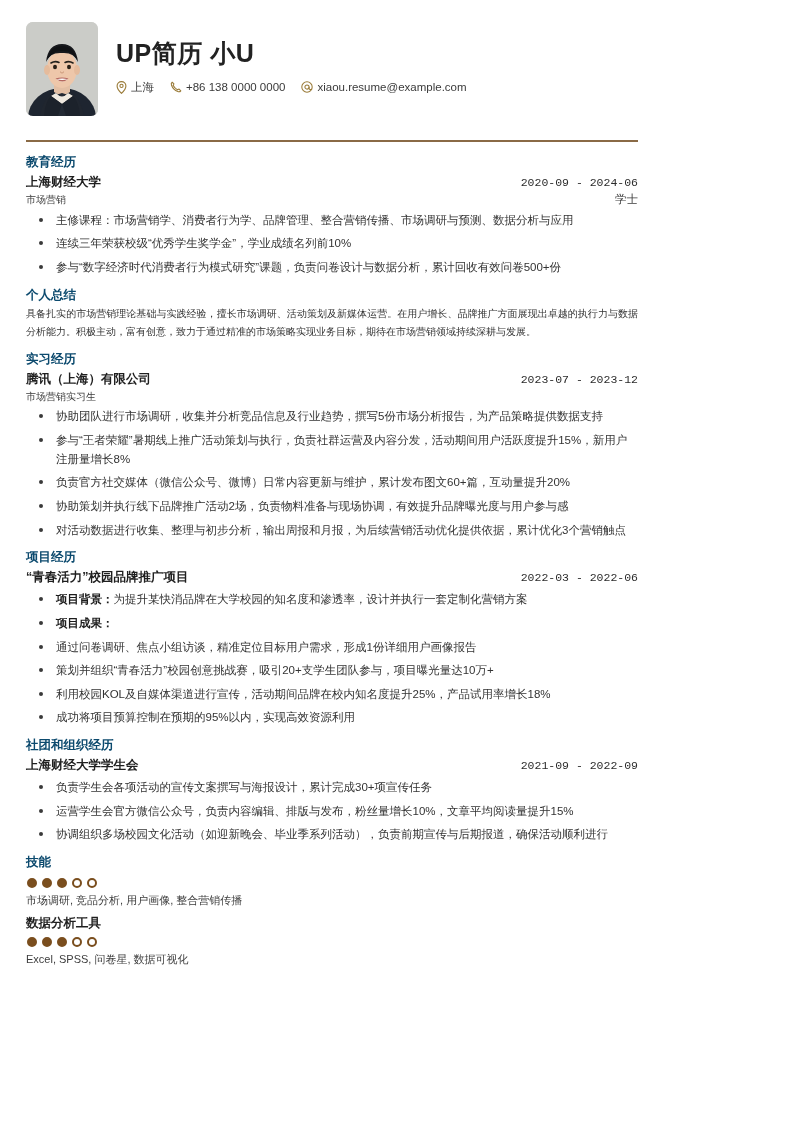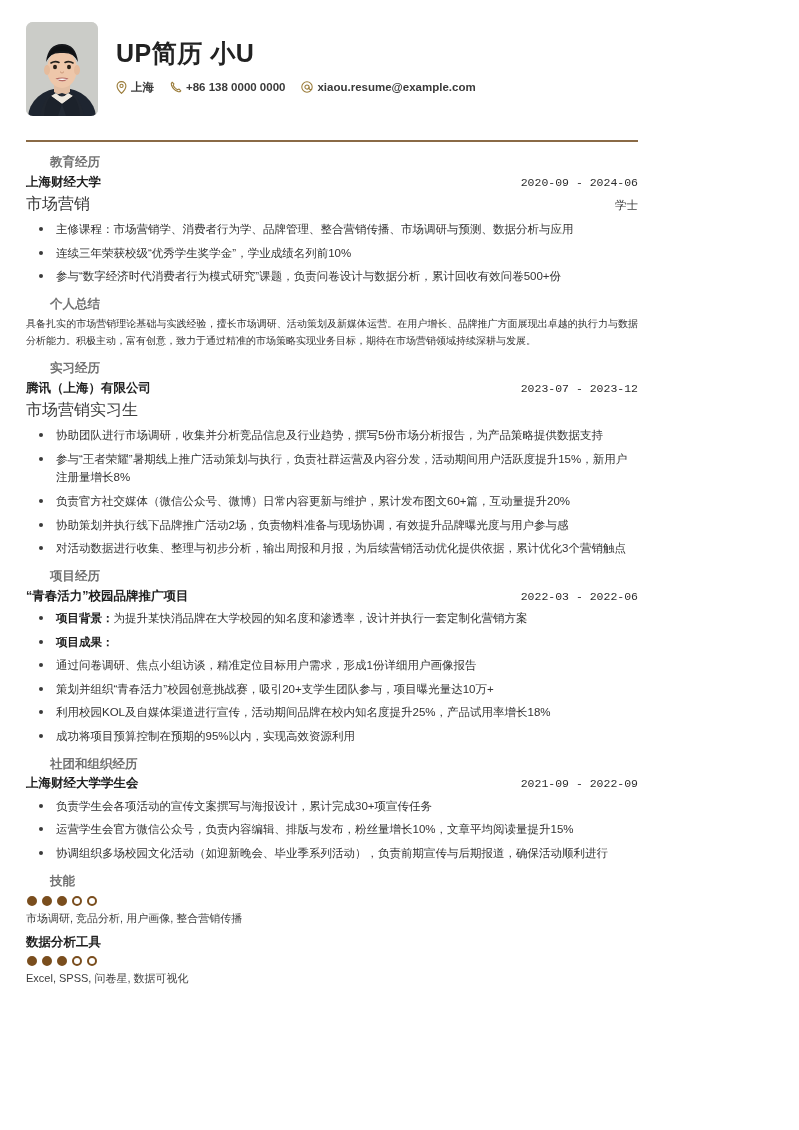--- a/index.html
+++ b/index.html
@@ -54,40 +54,38 @@
     gap: 4px;
     font-size: 11.5px;
     color: #3a3a3a;
   }
   .contact .ci {
     display: inline-flex;
     align-items: center;
     gap: 4px;
     margin-right: 12px;
     white-space: nowrap;
-    font-weight: bold;
   }
   .contact svg { display: block; }
   .divider {
     height: 2px;
     background: #8a6a46;
     margin-top: 18px;
     margin-bottom: 11px;
   }
 
   
   .section { margin-bottom: 2px; }
   .sec-title {
     font-size: 12.5px;
     font-weight: 700;
-    color: #737373;
+    color: #0c4a6e;
     line-height: 1.5;
     margin-top: 9px;
     margin-bottom: 1px;
-    margin-left: 24px;
   }
   .entry { margin-bottom: 2px; }
   .row {
     display: flex;
     justify-content: space-between;
     align-items: baseline;
     gap: 27px;
   }
   .org {
     font-size: 12.5px;
@@ -96,21 +94,21 @@
     line-height: 1.55;
   }
   .date {
     font-size: 11.5px;
     color: #2b2b2b;
     white-space: nowrap;
     text-align: right;
     font-family: Liberation Mono, monospace;
   }
   .role {
-    font-size: 16px;
+    font-size: 10px;
     color: #3c3c3c;
     line-height: 1.55;
   }
   .role-right { font-size: 11.5px; color: #3c3c3c; white-space: nowrap; }
 
   ul.bullets { list-style: none; margin: 3px 0 0 0; }
   ul.bullets li {
     position: relative;
     padding-left: 30px;
     font-size: 11.5px;

